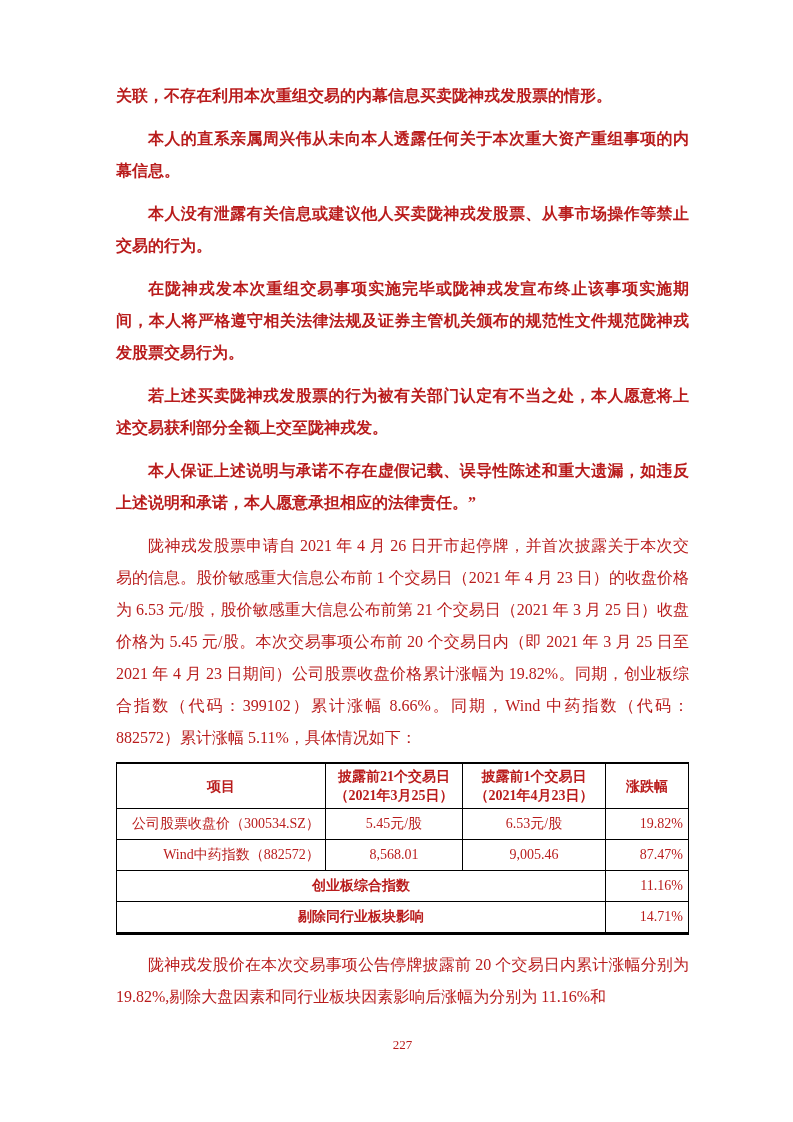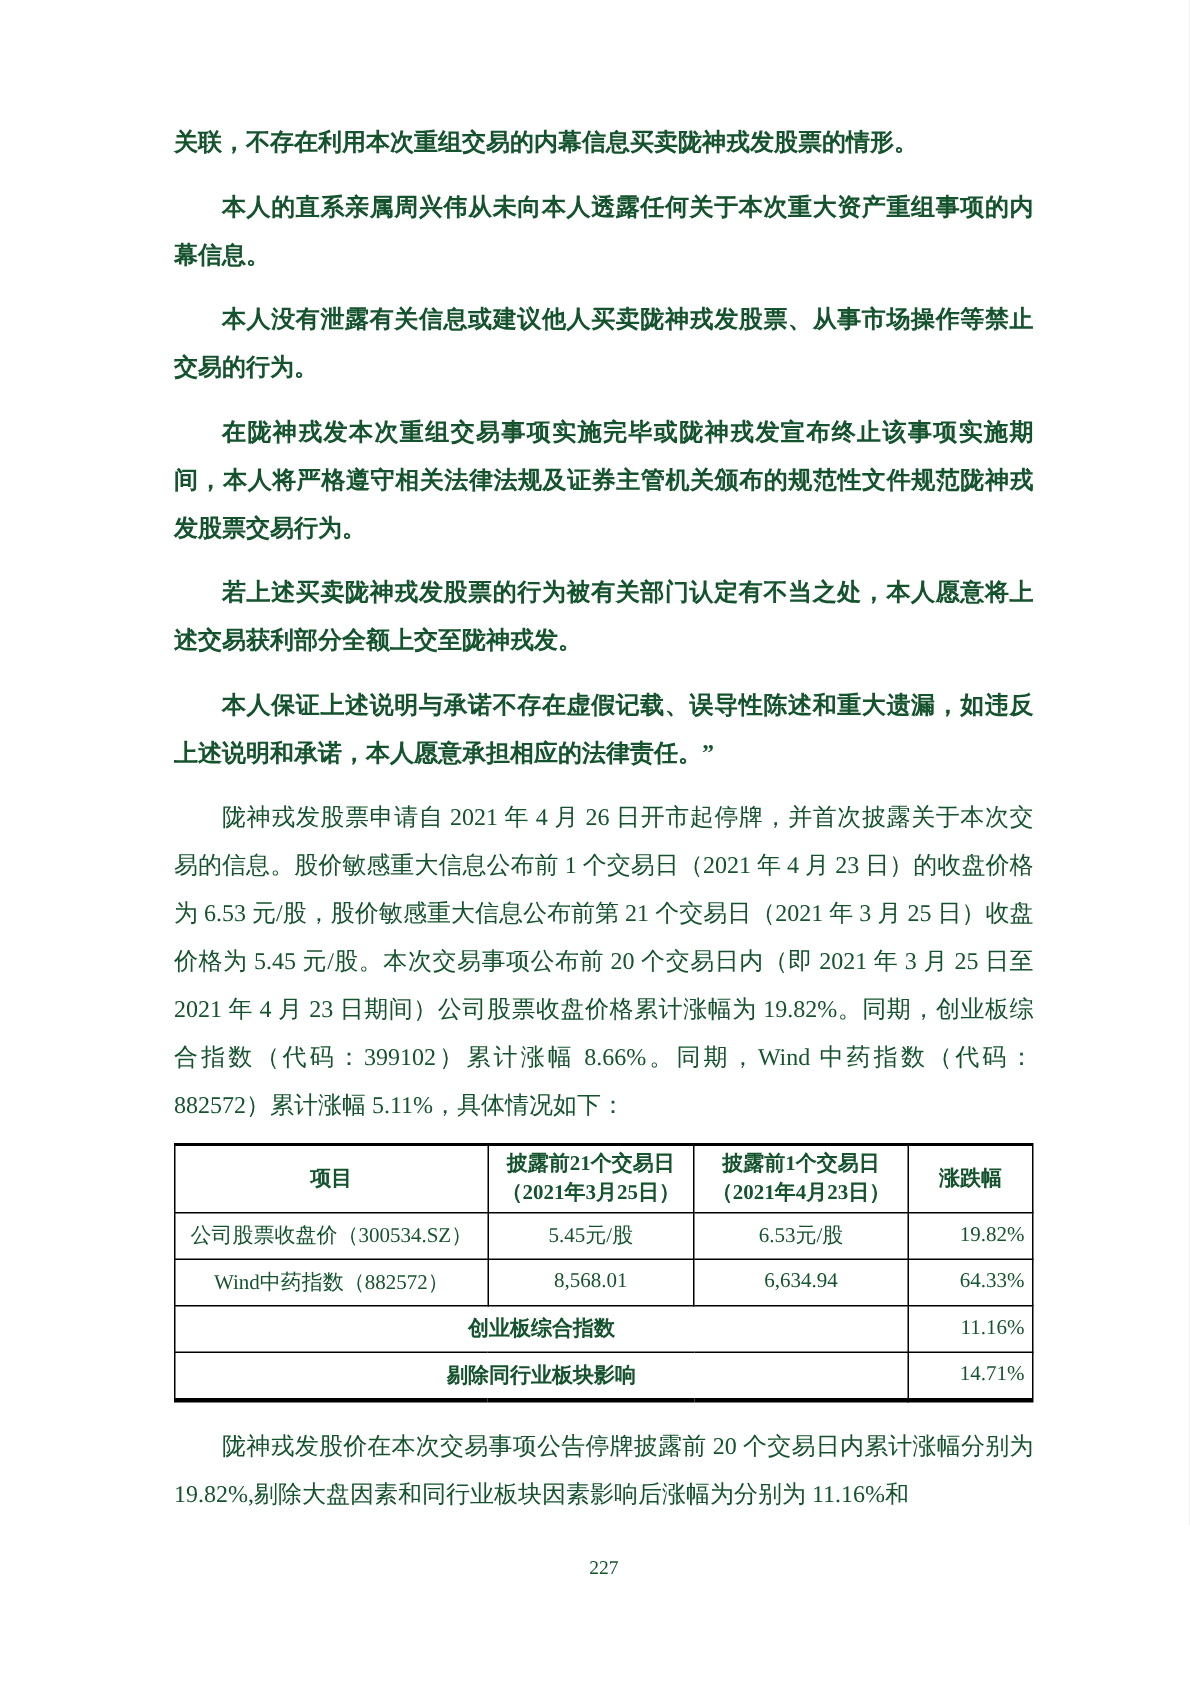--- a/index.html
+++ b/index.html
@@ -5,21 +5,21 @@
   html, body { margin: 0; padding: 0; background: #e8e8e8; }
   .page {
     position: relative;
     width: 793px;
     height: 1122px;
     margin: 0 auto;
     background: #ffffff;
     box-sizing: border-box;
     padding: 80px 104px 0 116px;
     font-family: "Liberation Serif", "DejaVu Serif", serif;
-    color: #14532d;
+    color: #b91c1c;
     overflow: hidden;
   }
   p { margin: 0; }
   .quote {
     font-size: 16px;
     line-height: 32px;
     font-weight: bold;
     text-align: justify;
     text-indent: 2em;
     margin-bottom: 11px;
@@ -56,21 +56,21 @@
     font-weight: bold;
     text-align: center;
     line-height: 19px;
     padding: 3px 2px;
   }
   .price-table td { height: 26px; }
   .col-item  { width: 36.5%; }
   .col-b21   { width: 24%; }
   .col-b1    { width: 25%; }
   .col-chg   { width: 14.5%; }
-  .cell-item { text-align: center; padding-left: 8px; }
+  .cell-item { text-align: right; padding-left: 8px; }
   .cell-mid  { text-align: center; }
   .cell-chg  { text-align: right; padding-right: 5px; }
   .sum-label { text-align: center; font-weight: bold; height: 21px; }
   .sum-value { text-align: right; font-weight: normal; padding-right: 5px; }
   .page-number {
     text-align: center;
     font-size: 13px;
     margin-top: 24px;
   }
 </style>
@@ -107,22 +107,22 @@
     <tbody>
       <tr>
         <td class="cell-item">公司股票收盘价（300534.SZ）</td>
         <td class="cell-mid">5.45元/股</td>
         <td class="cell-mid">6.53元/股</td>
         <td class="cell-chg">19.82%</td>
       </tr>
       <tr>
         <td class="cell-item">Wind中药指数（882572）</td>
         <td class="cell-mid">8,568.01</td>
-        <td class="cell-mid">6,634.94</td>
-        <td class="cell-chg">64.33%</td>
+        <td class="cell-mid">9,005.46</td>
+        <td class="cell-chg">87.47%</td>
       </tr>
       <tr>
         <td class="sum-label" colspan="3">创业板综合指数</td>
         <td class="sum-value">11.16%</td>
       </tr>
       <tr>
         <td class="sum-label" colspan="3">剔除同行业板块影响</td>
         <td class="sum-value">14.71%</td>
       </tr>
     </tbody>

